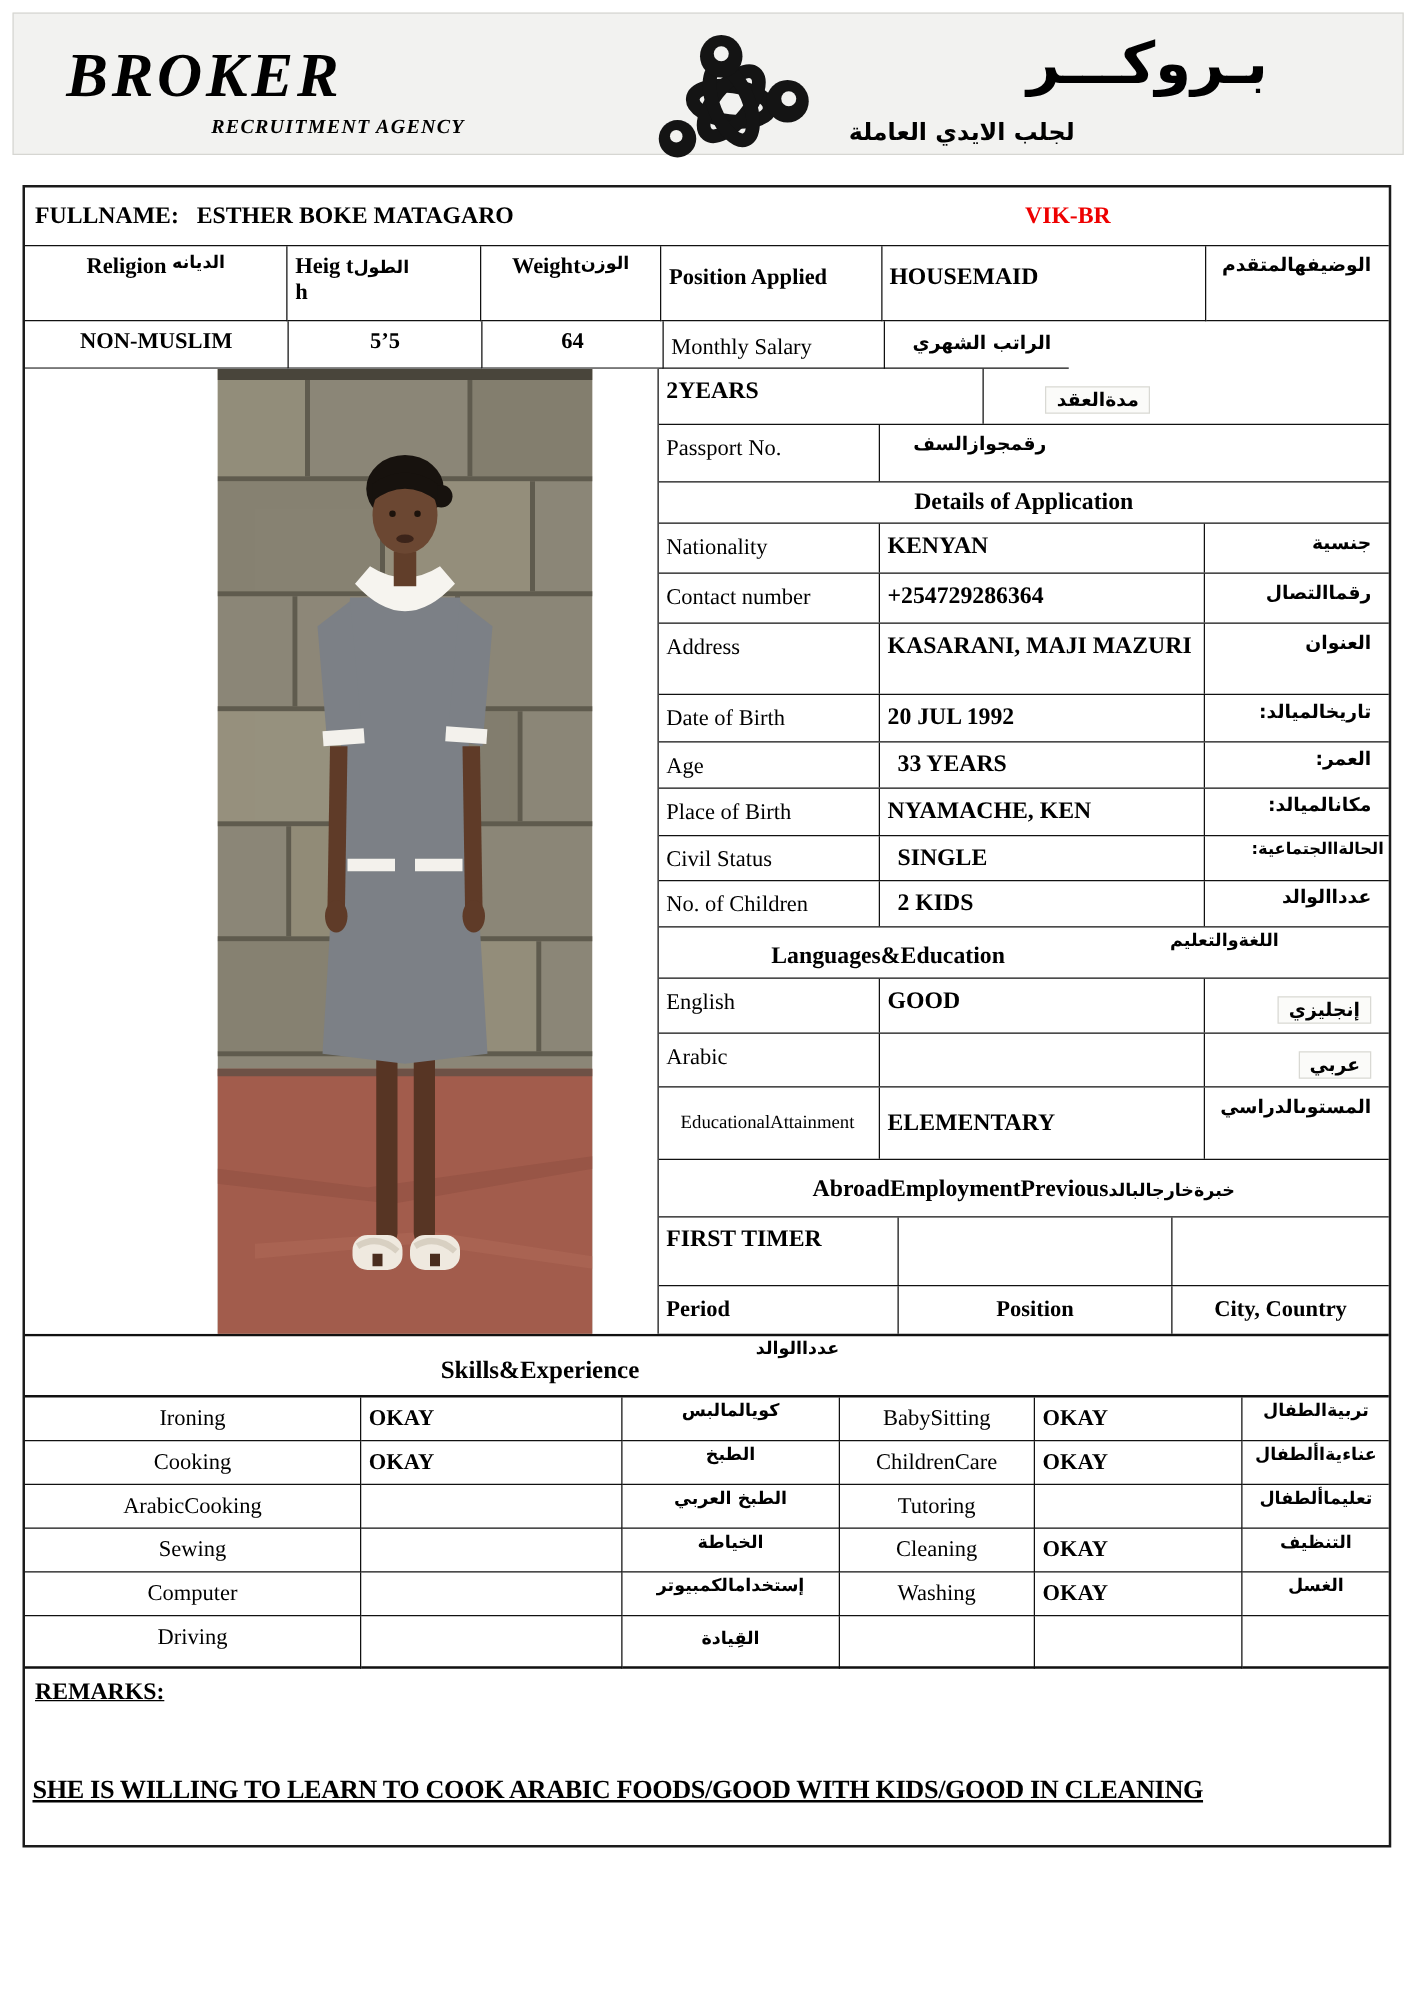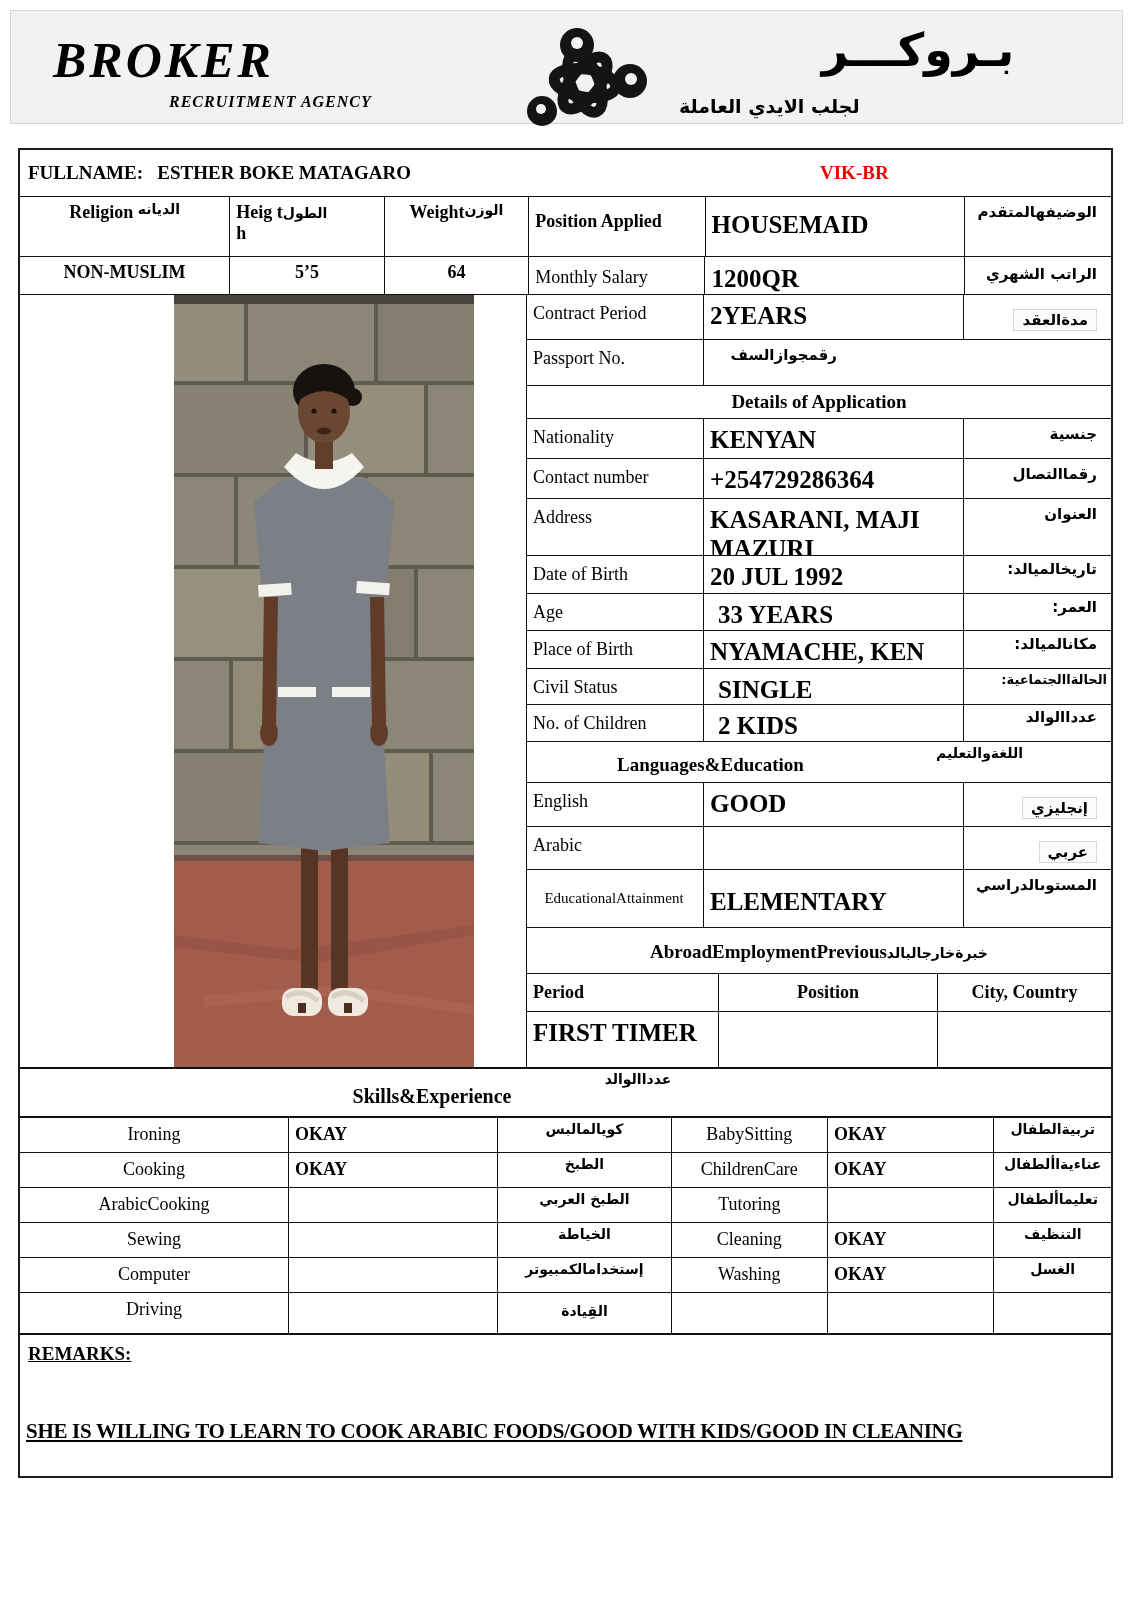--- a/index.html
+++ b/index.html
@@ -38,21 +38,21 @@
   .w-lab{width:177px}.w-val{width:260px}.w-ar{width:147px}
   .vit-h{height:60px;font-weight:bold;font-size:18px;}
   .vit-v{height:38px;font-weight:bold;font-size:18px;}
   .cell-pad{padding:5px 6px;}
   .ctr{text-align:center;}
   .ar{direction:rtl;font-family:"DejaVu Sans","Liberation Serif",serif;font-size:14px;font-weight:bold;}
   .ar-cell{direction:rtl;text-align:right;padding:6px 14px 0 4px;
            font-family:"DejaVu Sans","Liberation Serif",serif;font-size:15px;font-weight:bold;}
   .ar-box{display:inline-block;border:1px solid #d9d9d4;background:#fbfbf9;padding:1px 8px;}
   .lab{font-size:18px;font-weight:normal;padding:8px 4px 0 6px;}
-  .val{font-size:25px;font-weight:bold;padding:7px 4px 0 6px;}
+  .val{font-size:19px;font-weight:bold;padding:7px 4px 0 6px;}
   
   .bodyrow{height:774px;border-bottom:2px solid #111;}
   .photocell{width:511px;position:relative;background:#fff;}
   .photo{position:absolute;left:154px;top:0px;width:300px;height:774px;}
   .rstack{width:584px;display:flex;flex-direction:column;}
   .rr{display:flex;box-sizing:border-box;border-bottom:1.5px solid #111;}
   .rr:last-child{border-bottom:none;}
   .sechdr{display:block;position:relative;text-align:center;font-weight:bold;font-size:19px;}
   .sec-ar{position:absolute;right:88px;top:3px;}
   
@@ -134,21 +134,20 @@
       <div class="val" style="padding-top:14px;">HOUSEMAID</div>
     </div>
     <div class="c bb w-ar ar-cell">الوضيفهالمتقدم</div>
   </div>
 
   <div class="row">
     <div class="c bb w-rel vit-v ctr cell-pad">NON-MUSLIM</div>
     <div class="c bb w-hgt vit-v ctr cell-pad">5’5</div>
     <div class="c bb w-wgt vit-v ctr cell-pad">64</div>
     <div class="c bb w-lab lab" style="padding-top:10px;">Monthly Salary</div>
-    <div class="c bb w-val val" style="padding-top:8px;">1200QR</div>
     <div class="c bb w-ar ar-cell" style="padding-top:8px;">الراتب الشهري</div>
   </div>
 
   <div class="row bodyrow">
     <div class="c photocell">
       <svg class="photo" viewBox="0 0 300 774" preserveAspectRatio="none">
 
         <rect x="0" y="0" width="300" height="774" fill="#8b8677"></rect>
         <g fill="#5f5b4e">
           <rect x="0" y="86" width="300" height="4"></rect>
@@ -226,21 +225,20 @@
         <path d="M124,106 Q150,86 176,106 L176,92 Q150,74 124,92 Z" fill="#17120e"></path>
         <circle cx="140" cy="116" r="2.6" fill="#1c120b"></circle>
         <circle cx="160" cy="116" r="2.6" fill="#1c120b"></circle>
         <ellipse cx="150" cy="136" rx="7" ry="3.4" fill="#3c241a"></ellipse>
       </svg>
     </div>
 
     <div class="rstack">
 
       <div class="rr" style="height:45px">
-        <div class="c w-lab lab">Contract Period</div>
         <div class="c w-val val">2YEARS</div>
         <div class="c w-ar ar-cell" style="padding-top:14px;"><span class="ar-box">مدةالعقد</span></div>
       </div>
 
       <div class="rr" style="height:46px">
         <div class="c w-lab lab">Passport No.</div>
         <div class="c w-ar ar-cell">رقمجوازالسف</div>
       </div>
 
       <div class="rr" style="height:33px">
@@ -308,29 +306,29 @@
         <div class="c w-lab lab" style="padding-top:20px;padding-left:2px;font-size:15px;text-align:center;">EducationalAttainment</div>
         <div class="c w-val val" style="padding-top:18px;">ELEMENTARY</div>
         <div class="c w-ar ar-cell">المستوىالدراسي</div>
       </div>
 
       <div class="rr" style="height:46px">
         <div class="sechdr" style="width:100%;padding-top:13px;">
           <span>AbroadEmploymentPrevious</span><span class="ar">خبرةخارجالبالد</span>
         </div>
       </div>
+      <div class="rr" style="flex:1">
+        <div class="c w-p1 val" style="padding-left:6px;">FIRST TIMER</div>
+        <div class="c w-p2"></div>
+        <div class="c w-p3"></div>
+      </div>
       <div class="rr" style="height:38px">
         <div class="c w-p1 abo-h" style="padding:8px 0 0 6px;">Period</div>
         <div class="c w-p2 abo-h ctr" style="padding-top:8px;">Position</div>
         <div class="c w-p3 abo-h ctr" style="padding-top:8px;">City, Country</div>
-      </div>
-      <div class="rr" style="flex:1">
-        <div class="c w-p1 val" style="padding-left:6px;">FIRST TIMER</div>
-        <div class="c w-p2"></div>
-        <div class="c w-p3"></div>
       </div>
     </div>
   </div>
 
   <div class="sk-hdr">
     <span class="sk-title">Skills&amp;Experience</span>
     <span class="ar sk-ar">عدداالوالد</span>
   </div>
 
   <div class="row skrow">

